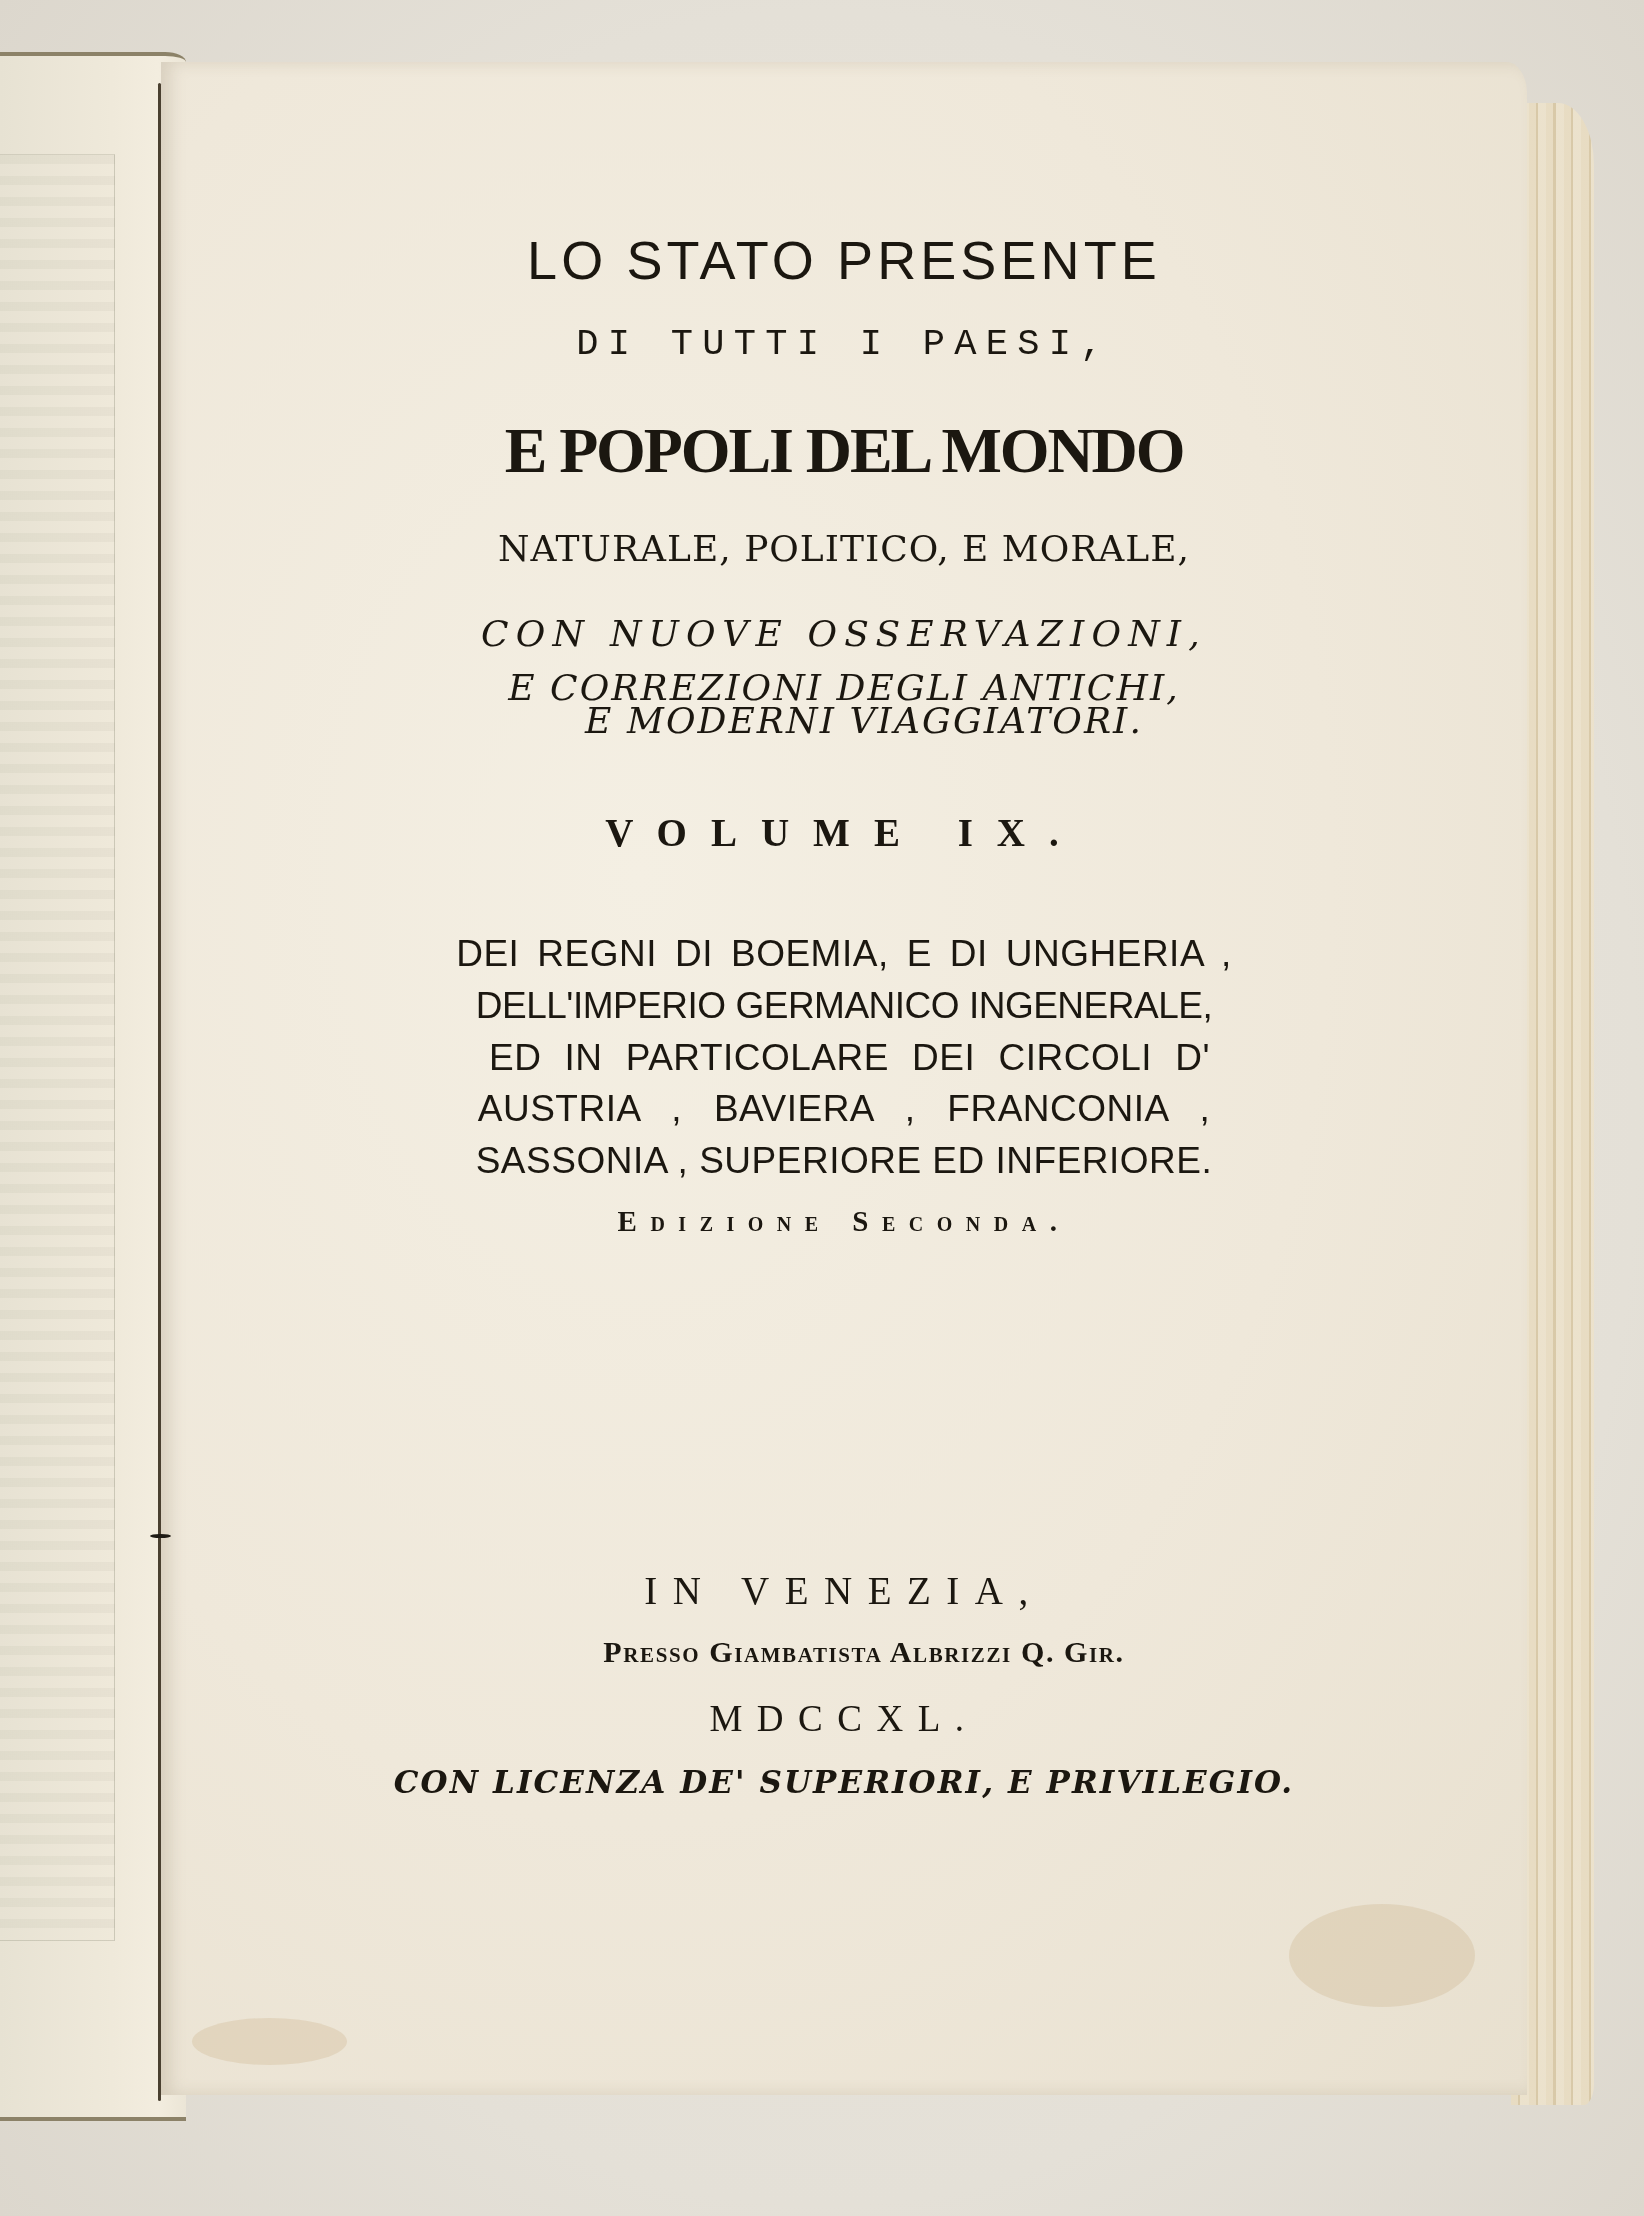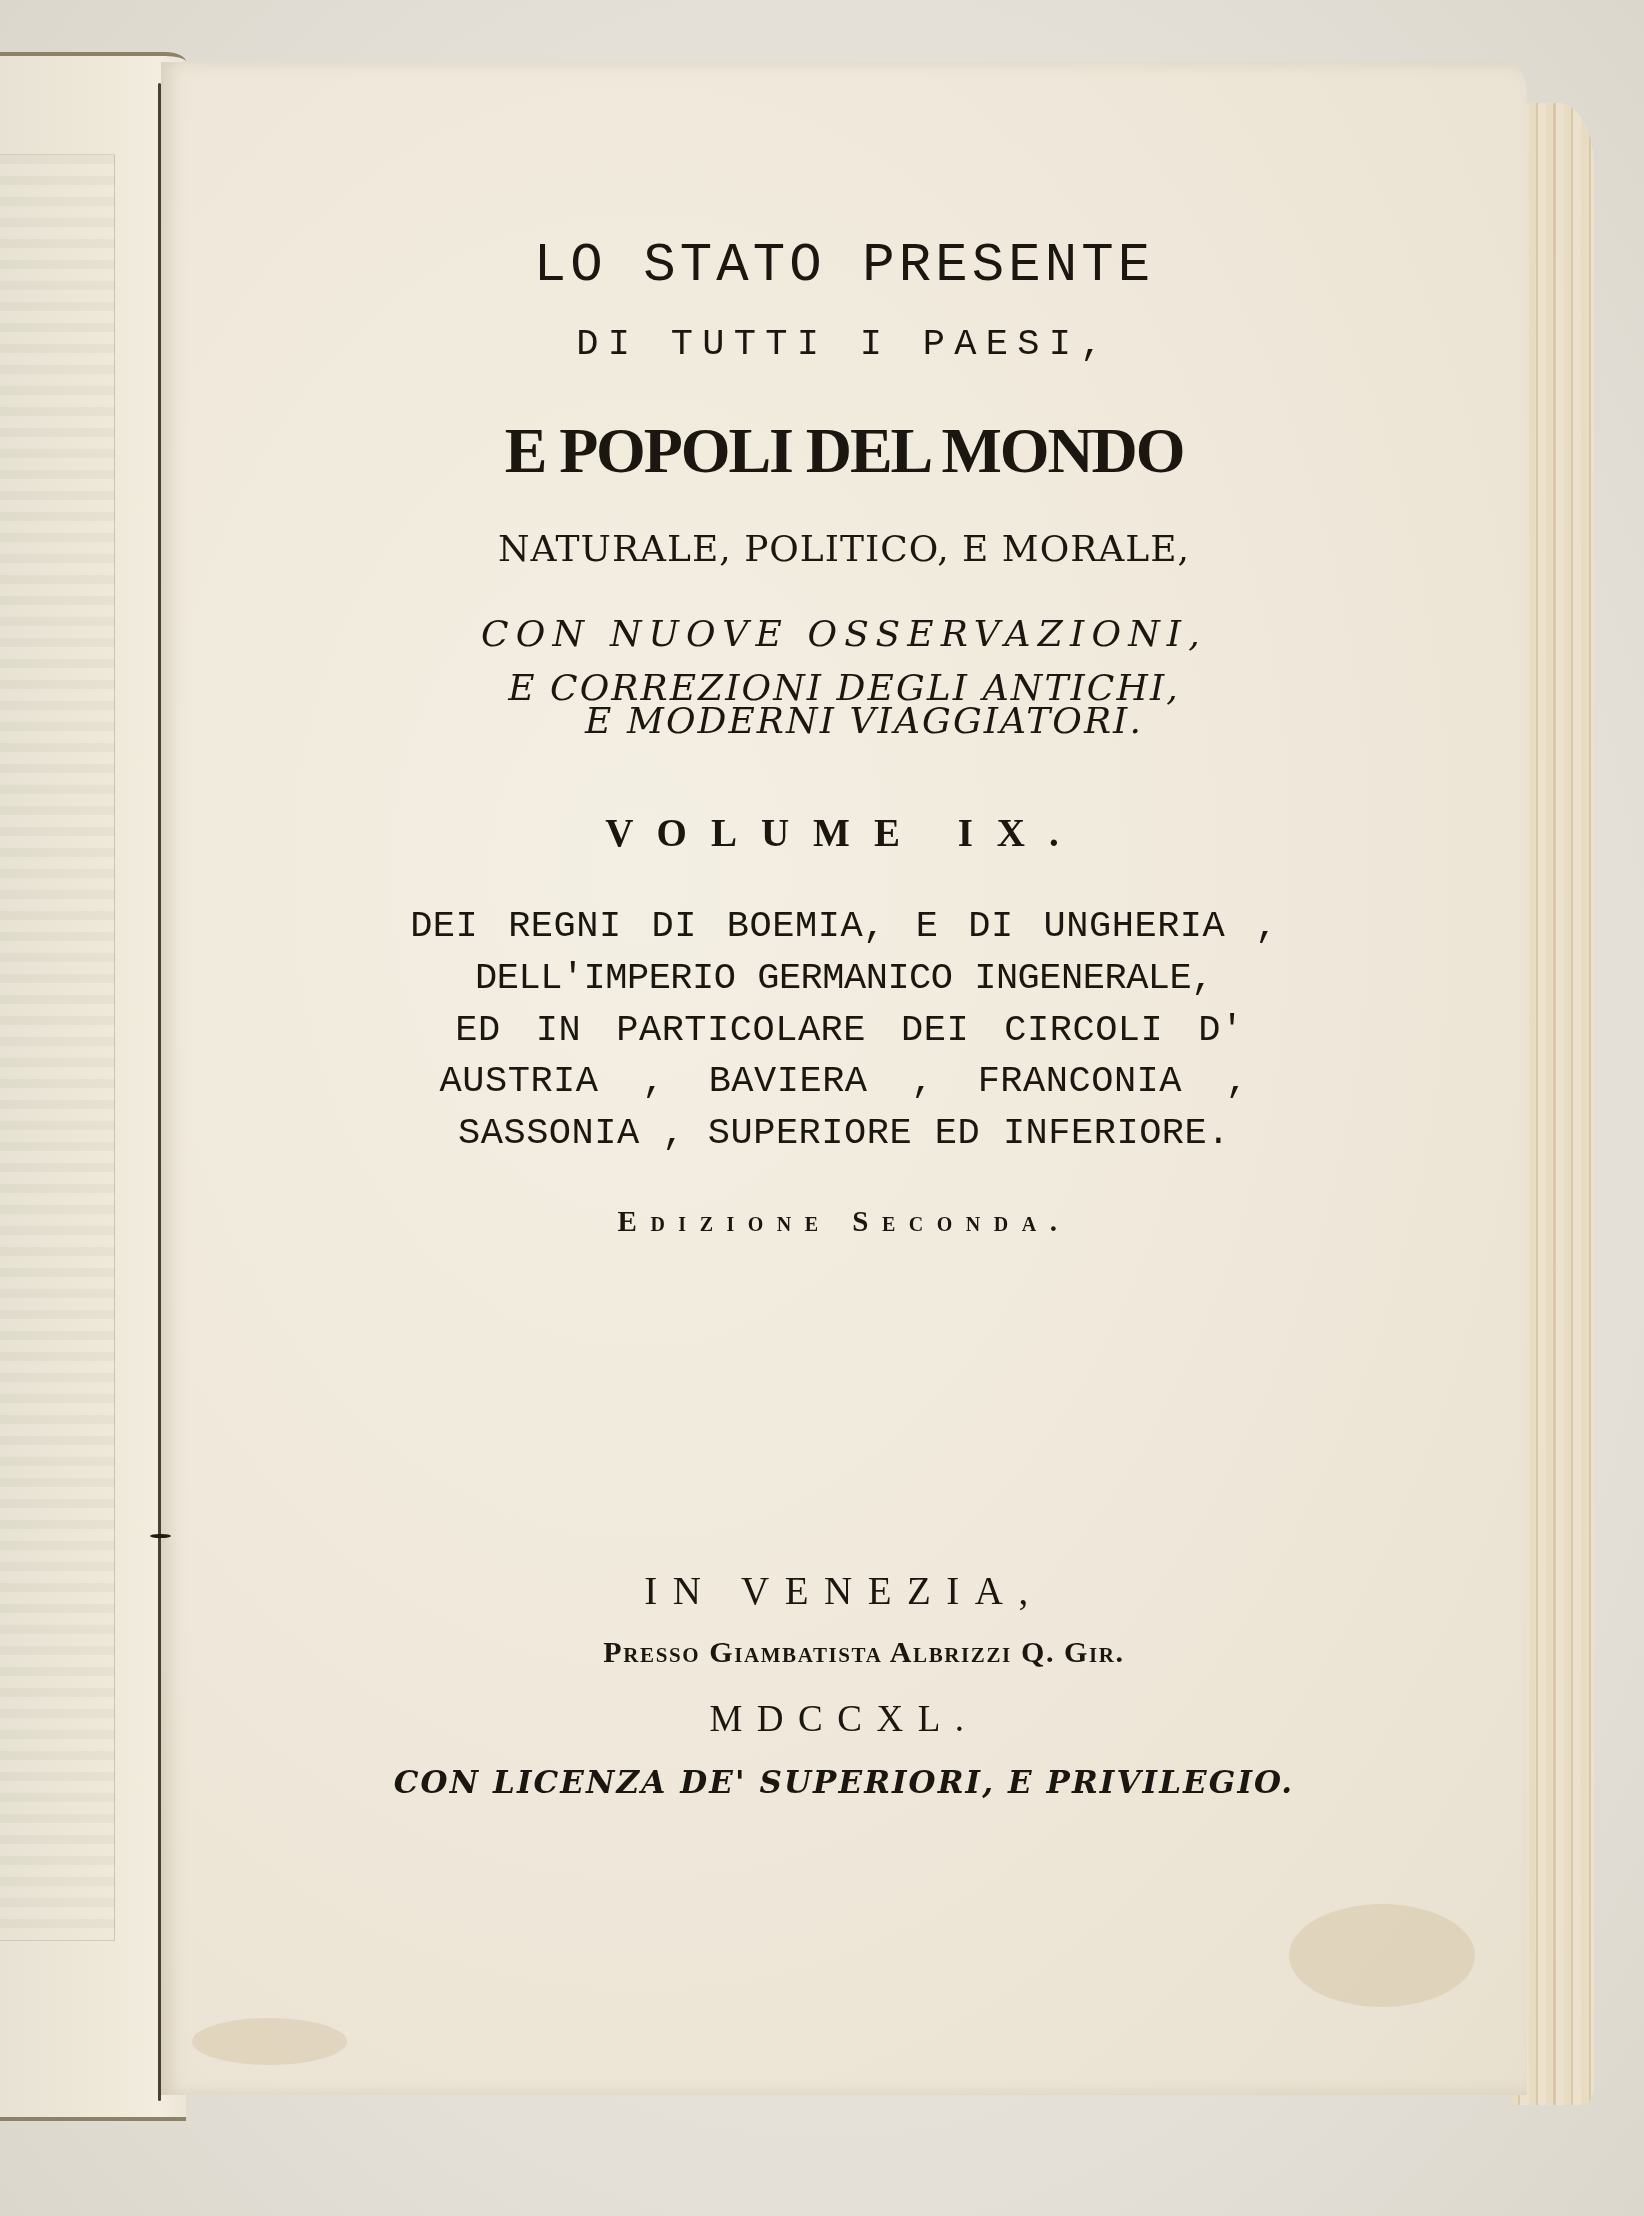--- a/index.html
+++ b/index.html
@@ -75,29 +75,29 @@
     }
     
     .text-block {
       position: absolute;
       left: 161px; top: 62px;
       width: 1366px;
       color: #1b1710;
       text-align: center;
     }
     .line { position: absolute; left: 0; right: 0; white-space: nowrap; }
-    .l1 { top: 173px; font-size: 54px; letter-spacing: 4.1px; font-family: Liberation Mono, monospace; }
+    .l1 { top: 167px; font-size: 54px; letter-spacing: 4.1px; font-family: Liberation Sans, sans-serif; }
     .l2 { top: 261px; font-size: 37px; letter-spacing: 9.3px; font-family: Liberation Mono, monospace; }
     .l3 { top: 352px; font-size: 64px; letter-spacing: -2.1px; font-weight: bold; font-family: "Liberation Serif", serif; }
     .l4 { top: 466px; font-size: 36px; letter-spacing: 1px; font-family: "DejaVu Serif", serif; }
     .l5 { top: 551px; font-size: 36px; letter-spacing: 7.2px; font-style: italic; font-family: "DejaVu Serif", serif; }
     .l6 { top: 605px; font-size: 36px; letter-spacing: 2.1px; font-style: italic; font-family: "DejaVu Serif", serif; }
     .l7 { top: 638px; font-size: 36px; letter-spacing: 2.1px; font-style: italic; font-family: "DejaVu Serif", serif; padding-left: 40px; }
     .l8 { top: 748px; font-size: 39px; letter-spacing: 24px; font-weight: bold; font-family: "Liberation Serif", serif; }
-    .sub { font-size: 37px; font-family: Liberation Mono, monospace; letter-spacing: 0.5px; }
+    .sub { font-size: 37px; font-family: Liberation Sans, sans-serif; letter-spacing: 0.5px; margin-top: 28px; }
     .l9  { top: 843px; word-spacing: 7.2px; }
     .l10 { top: 895px; letter-spacing: -0.5px; }
     .l11 { top: 947px; word-spacing: 12.4px; padding-left: 11px; }
     .l12 { top: 998px; word-spacing: 21px; }
     .l13 { top: 1050px; }
     .l14 { top: 1143px; font-size: 29px; letter-spacing: 13.5px; font-weight: bold; font-family: "Liberation Serif", serif; font-variant: small-caps; }
     .l15 { top: 1506px; font-size: 39px; letter-spacing: 15.5px; font-weight: normal; font-family: "Liberation Serif", serif; }
     .l16 { top: 1573px; font-size: 30px; letter-spacing: 1.6px; font-weight: bold; font-variant: small-caps; font-family: "Liberation Serif", serif; padding-left: 40px; }
     .l17 { top: 1635px; font-size: 37px; letter-spacing: 14.5px; font-family: "Liberation Serif", serif; }
     .l18 { top: 1702px; font-size: 31px; letter-spacing: 2.1px; font-style: italic; font-weight: bold; font-family: "DejaVu Serif", serif; }

